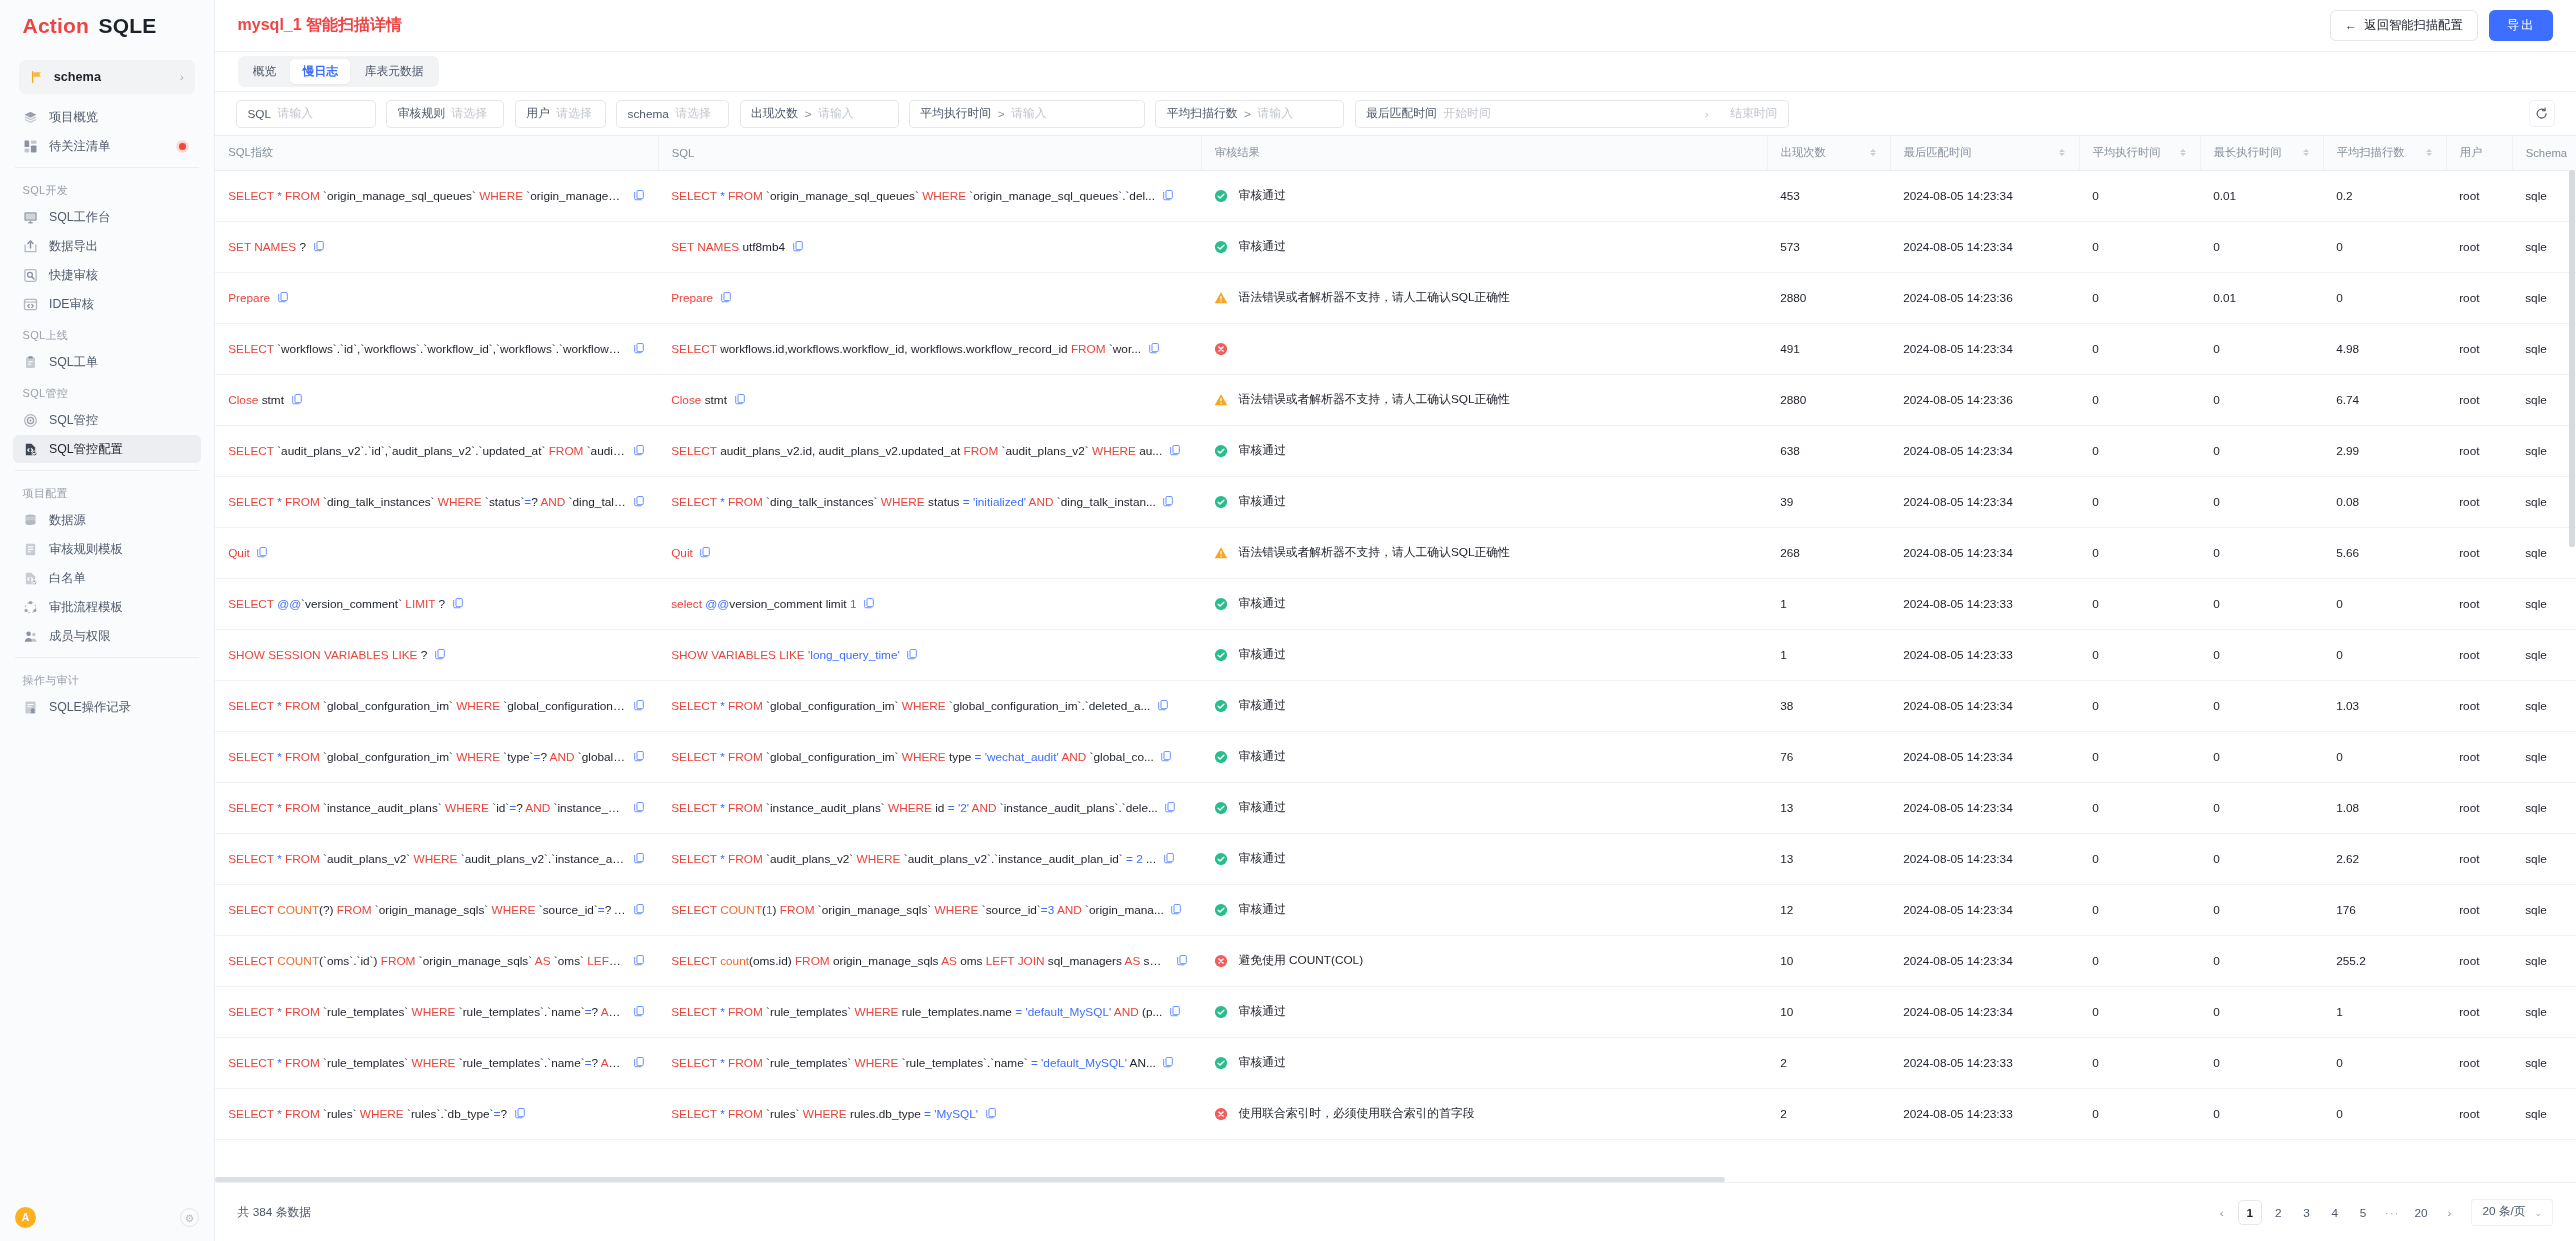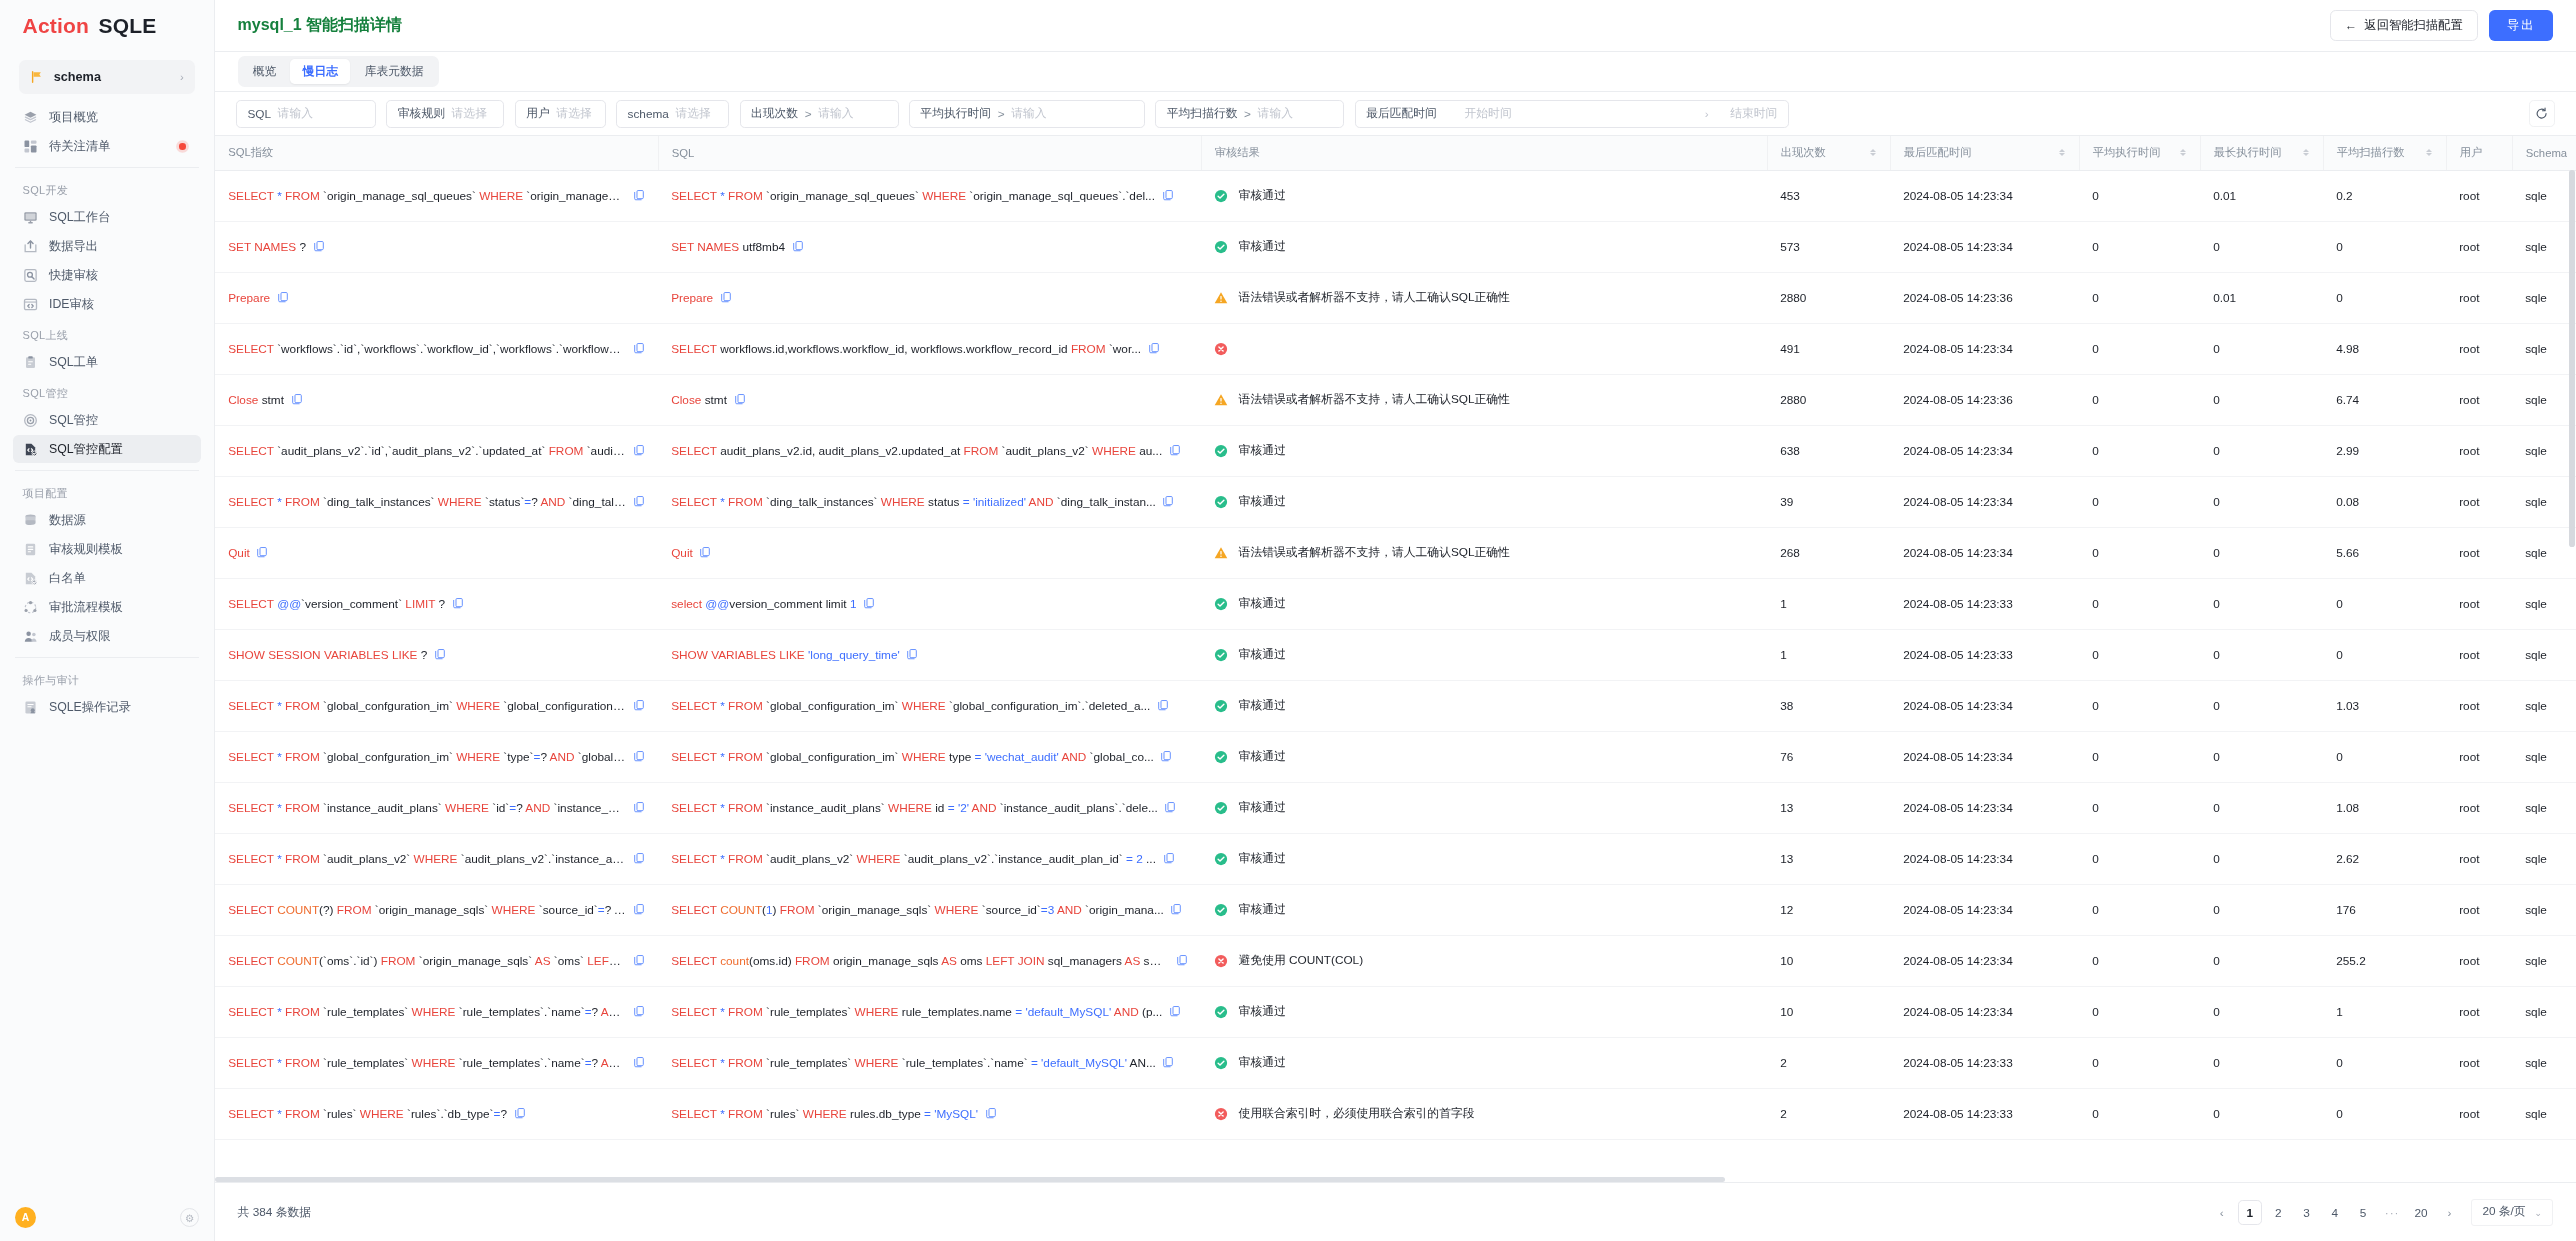--- a/index.html
+++ b/index.html
@@ -55,21 +55,21 @@
              border: 0.9px solid #e3e5e9; display:flex;align-items:center;justify-content:center;
              color:#b4b9c2; font-size: 10.4px; cursor: pointer; }
 
   
   .main { flex: 1; display: flex; flex-direction: column; background: #fff; min-width: 0; }
 
   .topbar {
     height: 52px; display: flex; align-items: center; padding: 0 22.6px;
     border-bottom: 0.9px solid #ebedf0; background: #fff; flex: none;
   }
-  .page-title { font-size: 16px; font-weight: 700; color: #15803d; }
+  .page-title { font-size: 16px; font-weight: 700; color: #ef4444; }
   .top-actions { margin-left: auto; display: flex; align-items: center; gap: 11.3px; }
   .btn-ghost {
     height: 31px; padding: 0 14px; border-radius: 5.7px; background: #fff; border: 0.9px solid #e5e6eb;
     display: flex; align-items: center; gap: 7.5px; font-size: 12.3px; color: #1d2129; cursor: pointer;
   }
   .btn-primary {
     height: 31px; padding: 0 18px; border-radius: 5.7px; background: #3d6eff; border: none;
     color: #fff; font-size: 12.3px; cursor: pointer; display:flex;align-items:center;
     letter-spacing: 1.9px;
   }
@@ -425,21 +425,21 @@
         <span class="gt">&gt;</span>
         <span class="ph">请输入</span>
       </div>
       <div class="filt f-avgscan">
         <span>平均扫描行数</span>
         <span class="gt">&gt;</span>
         <span class="ph">请输入</span>
       </div>
       <div class="filt f-time">
         <span>最后匹配时间</span>
-        <span class="ph" style="margin-left:21px">开始时间</span>
+        <span class="ph" style="margin-left:0">开始时间</span>
         <span class="arr">›</span>
         <span class="ph">结束时间</span>
       </div>
       <div class="refresh-btn">
         <svg width="13.2" height="13.2" viewBox="0 0 16 16">
           <path d="M13.4 8a5.4 5.4 0 1 1-1.6-3.8" fill="none" stroke="#4e5969" stroke-width="1.4" stroke-linecap="round"></path>
           <path d="M12.2 1.4v3.1H9.1" fill="none" stroke="#4e5969" stroke-width="1.4" stroke-linecap="round" stroke-linejoin="round"></path>
         </svg>
       </div>
     </div>

